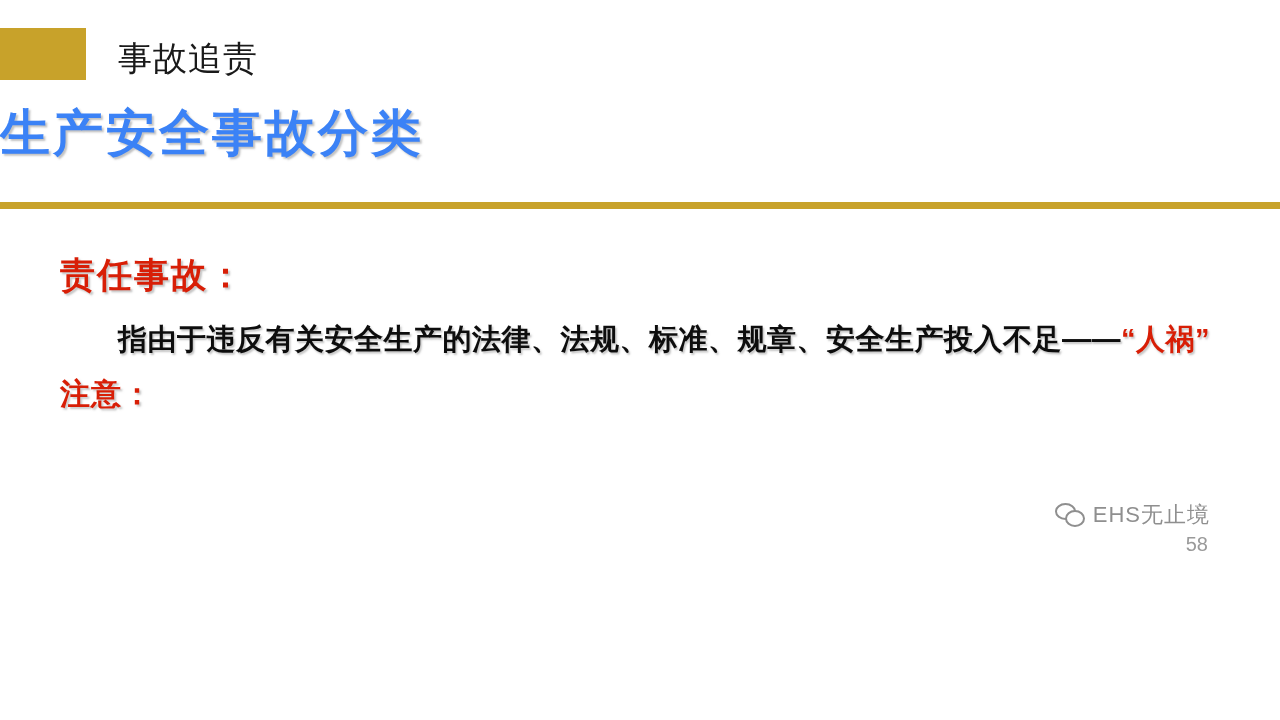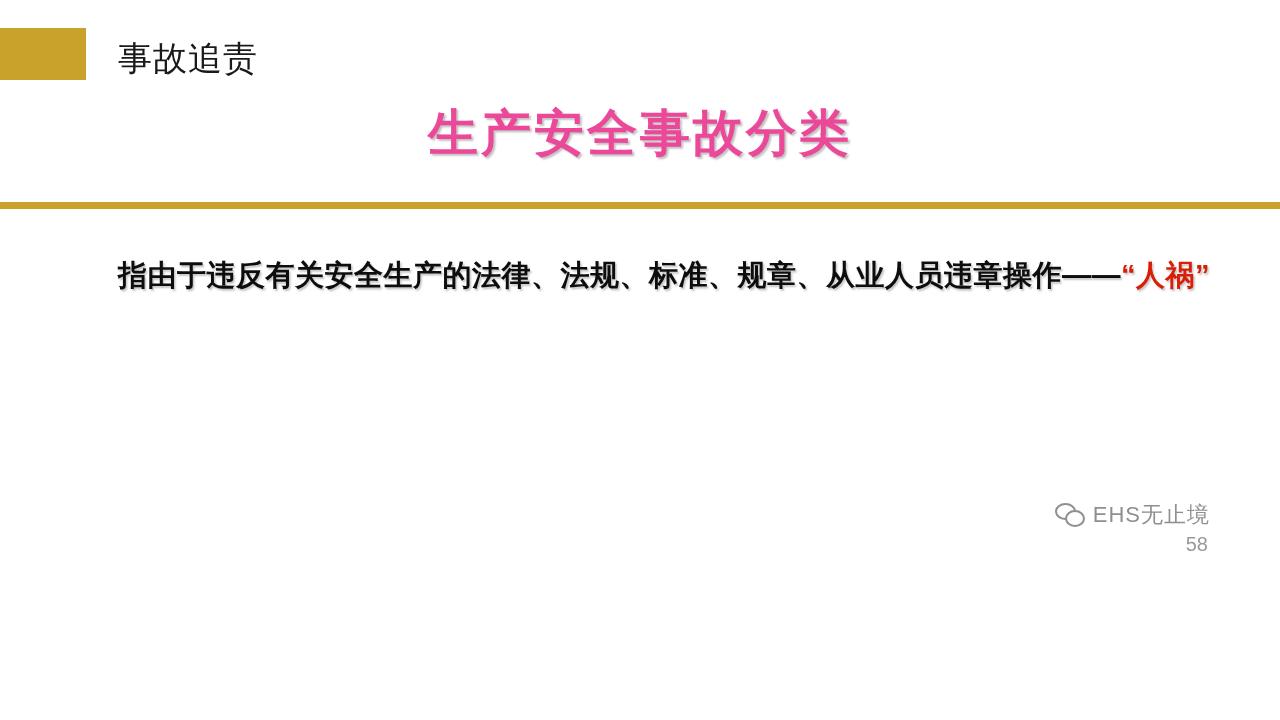--- a/index.html
+++ b/index.html
@@ -43,24 +43,23 @@
     color: #1a1a1a;
     letter-spacing: 1px;
     line-height: 1.2;
   }
 
   .main-title {
     position: absolute;
     left: 0;
     top: 100px;
     width: 1280px;
-    text-align: center;
     font-size: 50px;
     font-weight: bold;
-    color: #ec4899;
+    color: #3b82f6;
     letter-spacing: 3px;
     text-shadow: 2px 2px 2px rgba(120,120,120,0.45);
   }
 
   .header-rule {
     position: absolute;
     left: 0;
     top: 202px;
     width: 1280px;
     height: 7px;
@@ -178,25 +177,27 @@
   <div class="header-marker"></div>
 
   <div class="header-kicker">事故追责</div>
 
   <div class="main-title">生产安全事故分类</div>
 
   <div class="header-rule"></div>
 
   <div class="body-block">
 
+    <p class="lead">责任事故：</p>
 
     <p class="para">
-      <span class="indent"></span><span>指由于违反有关安全生产的法律、法规、标准、规章、从业人员违章操作——</span><span class="hl-red">“人祸”</span>
+      <span class="indent"></span><span>指由于违反有关安全生产的法律、法规、标准、规章、安全生产投入不足——</span><span class="hl-red">“人祸”</span>
     </p>
 
+    <p class="note-label">注意：</p>
 
 
   </div>
 
   <div class="watermark">
     <span class="wechat-icon">
       <span class="b1"></span>
       <span class="b2"></span>
     </span>
     <span class="watermark-text">EHS无止境</span>

